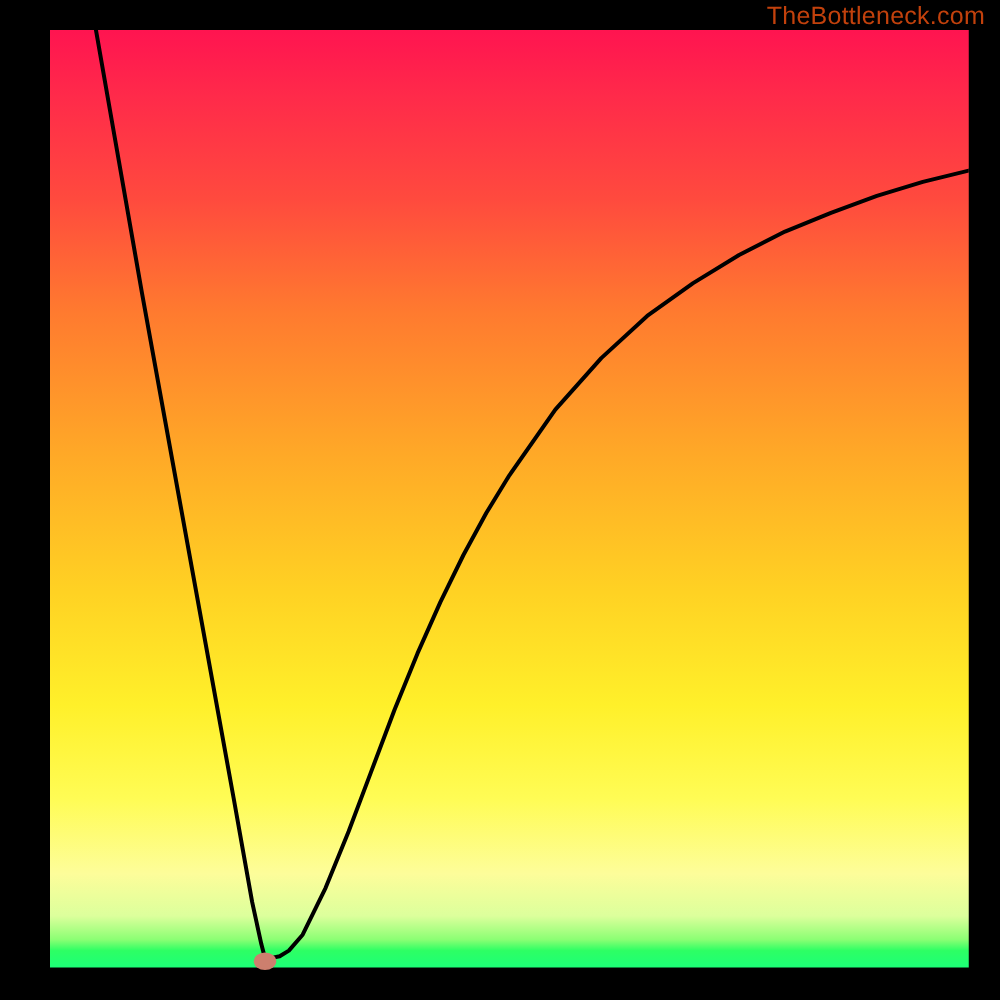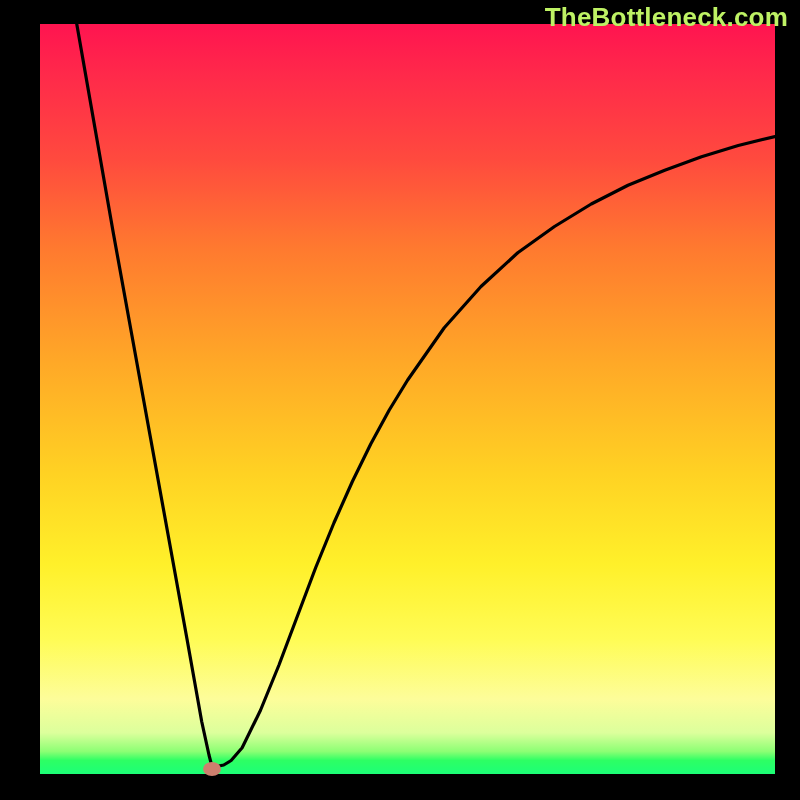--- a/index.html
+++ b/index.html
@@ -14,23 +14,23 @@
   .frame {
     position: relative;
     width: 800px;
     height: 800px;
     background: #000;
   }
   .watermark {
     position: absolute;
     top: 2px;
     right: 12px;
-    color: #bef264;
-    font-size: 26px;
-    font-weight: 700;
+    color: #c2410c;
+    font-size: 20px;
+    font-weight: 400;
     letter-spacing: 0.2px;
     z-index: 10;
   }
   .plot-area {
     position: absolute;
     left: 40px;
     top: 24px;
     width: 735px;
     height: 750px;
   }

